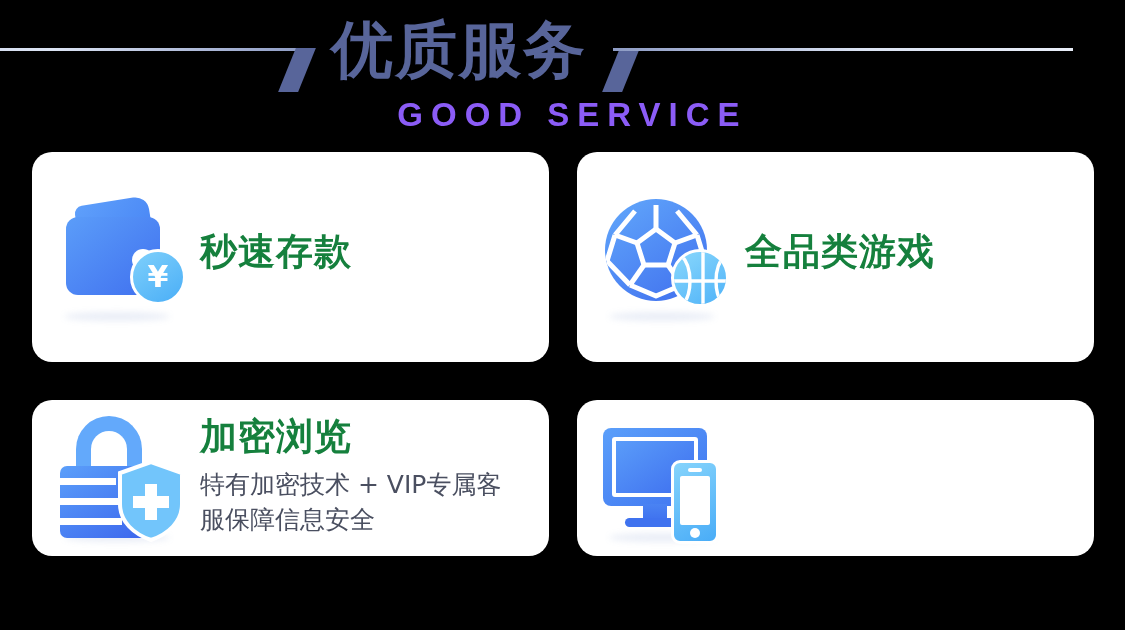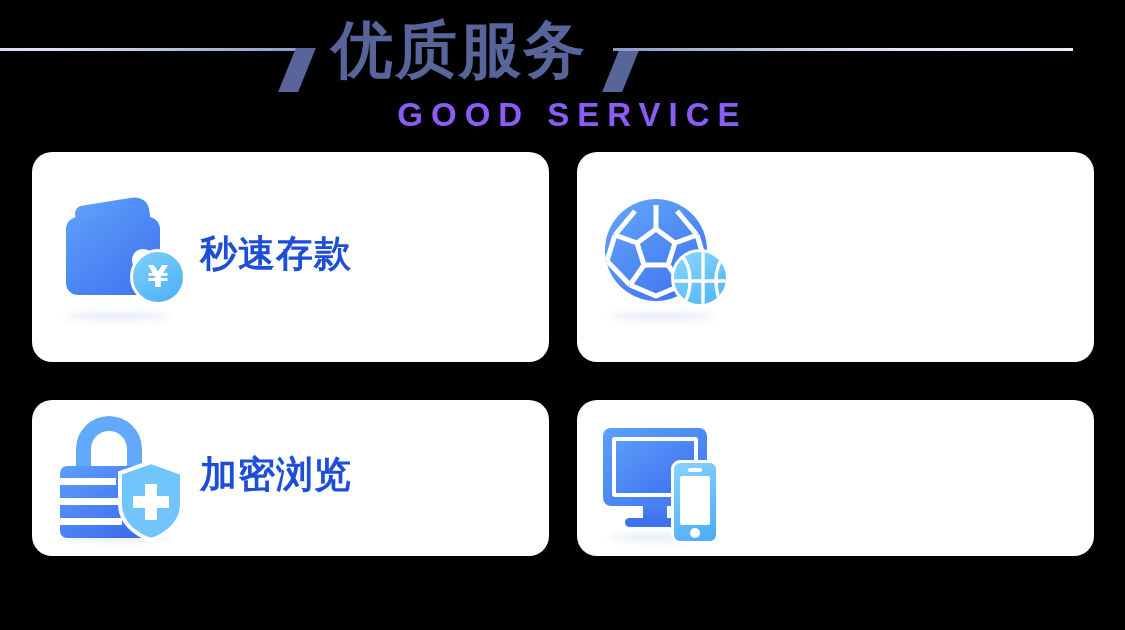--- a/index.html
+++ b/index.html
@@ -59,24 +59,24 @@
     box-sizing:border-box;
     padding:0 18px 0 22px;
   }
   .card.short{height:156px;}
   .icon-wrap{
     flex:0 0 auto;width:140px;height:140px;
     position:relative;
   }
   .txt{flex:1 1 auto;min-width:0;padding-left:6px;}
   .c-title{
-    font-size:37px;font-weight:bold;color:#1d4ed8;
+    font-size:37px;font-weight:bold;color:#15803d;
     line-height:1.15;letter-spacing:1px;
     margin:0 0 6px 0;white-space:nowrap;
-    font-family:Liberation Sans, sans-serif;
+    font-family:Liberation Mono, monospace;
   }
   .c-desc{
     font-size:25px;color:#4a4f60;line-height:1.42;
     letter-spacing:0px;margin:0;
     font-family:"DejaVu Sans","Liberation Sans",sans-serif;
   }
   
   .ic{position:absolute;left:0;top:0;width:140px;height:140px;}
   .wallet-flap{
     position:absolute;left:22px;top:14px;width:74px;height:34px;
@@ -237,20 +237,21 @@
               <line x1="32" y1="0" x2="32" y2="64"></line>
               <line x1="0" y1="32" x2="64" y2="32"></line>
               <path d="M10,6 C22,18 22,46 10,58"></path>
               <path d="M54,6 C42,18 42,46 54,58"></path>
             </g>
           </svg>
         </div>
       </div>
     </div>
     <div class="txt">
+      <p class="c-title">全品类游戏</p>
     </div>
   </div>
 
   <div class="card short">
     <div class="icon-wrap">
       <div class="ic">
         <div class="shadow-el"></div>
         <div class="lock-shackle"></div>
         <div class="lock-body">
           <div class="lock-slot" style="top:12px;width:56px;"></div>
@@ -260,20 +261,21 @@
         <div class="shield">
           <svg width="70" height="82" viewBox="0 0 70 82">
             <path d="M35,2 L66,13 L66,44 C66,62 52,74 35,80 C18,74 4,62 4,44 L4,13 Z" fill="#72c5fb" stroke="#ffffff" stroke-width="4"></path>
             <path d="M29,24 L41,24 L41,36 L53,36 L53,48 L41,48 L41,60 L29,60 L29,48 L17,48 L17,36 L29,36 Z" fill="#ffffff"></path>
           </svg>
         </div>
       </div>
     </div>
     <div class="txt">
       <p class="c-title">加密浏览</p>
+      <p class="c-desc">特有加密技术 + VIP专属客<br>服保障信息安全</p>
     </div>
   </div>
 
   <div class="card short">
     <div class="icon-wrap">
       <div class="ic">
         <div class="shadow-el"></div>
         <div class="monitor">
           <div class="monitor-screen"></div>
         </div>

